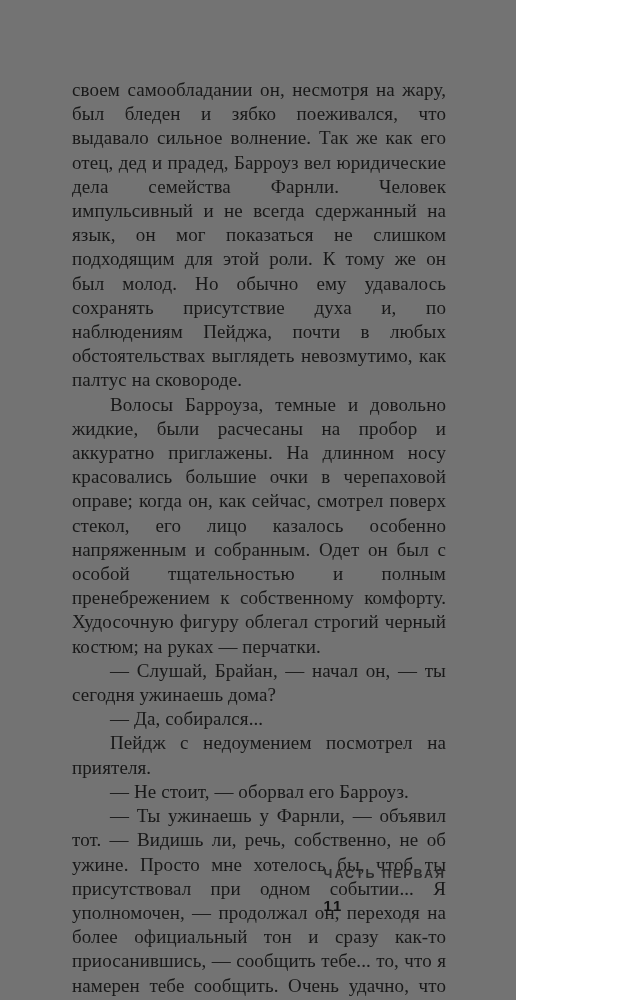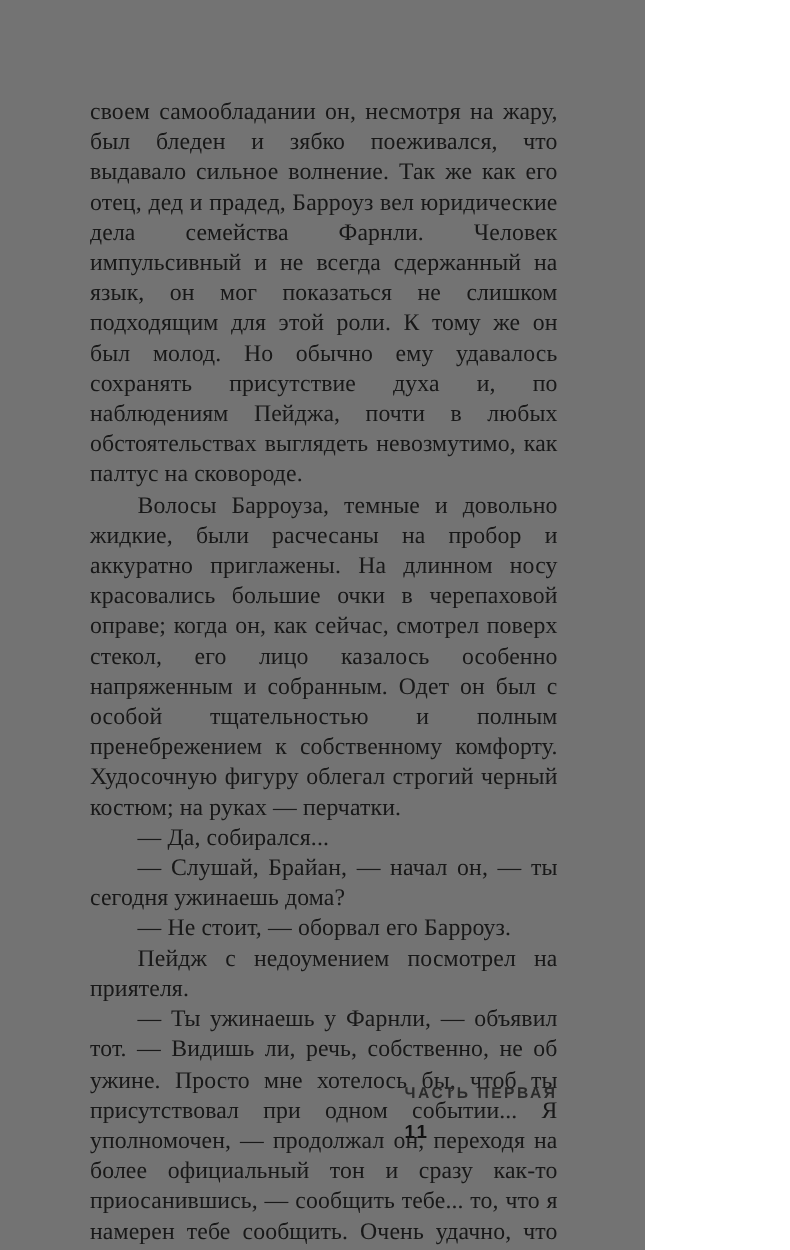--- a/index.html
+++ b/index.html
@@ -63,24 +63,24 @@
   }
 </style>
 </head>
 <body>
 
 <div class="page">
 
   <div class="text-block">
     <p>своем самообладании он, несмотря на жару, был бледен и зябко поеживался, что выдавало сильное волнение. Так же как его отец, дед и прадед, Барроуз вел юридические дела семейства Фарнли. Человек импульсивный и не всегда сдержанный на язык, он мог показаться не слишком подходящим для этой роли. К тому же он был молод. Но обычно ему удавалось сохранять присутствие духа и, по наблюдениям Пейджа, почти в любых обстоятельствах выглядеть невозмутимо, как палтус на сковороде.</p>
     <p>Волосы Барроуза, темные и довольно жидкие, были расчесаны на пробор и аккуратно приглажены. На длинном носу красовались большие очки в черепаховой оправе; когда он, как сейчас, смотрел поверх стекол, его лицо казалось особенно напряженным и собранным. Одет он был с особой тщательностью и полным пренебрежением к собственному комфорту. Худосочную фигуру облегал строгий черный костюм; на руках — перчатки.</p>
+    <p>— Слушай, Брайан, — начал он, — ты сегодня ужинаешь дома?</p>
     <p>— Да, собирался...</p>
-    <p>— Слушай, Брайан, — начал он, — ты сегодня ужинаешь дома?</p>
+    <p>Пейдж с недоумением посмотрел на приятеля.</p>
     <p>— Не стоит, — оборвал его Барроуз.</p>
-    <p>Пейдж с недоумением посмотрел на приятеля.</p>
     <p>— Ты ужинаешь у Фарнли, — объявил тот. — Видишь ли, речь, собственно, не об ужине. Просто мне хотелось бы, чтоб ты присутствовал при одном событии... Я уполномочен, — продолжал он, переходя на более официальный тон и сразу как-то приосанившись, — сообщить тебе... то, что я намерен тебе сообщить. Очень удачно, что ты дома.</p>
   </div>
 
   <div class="footer">
     <span class="part-label">ЧАСТЬ ПЕРВАЯ</span>
     <span class="page-number">11</span>
   </div>
 
 </div>
 

